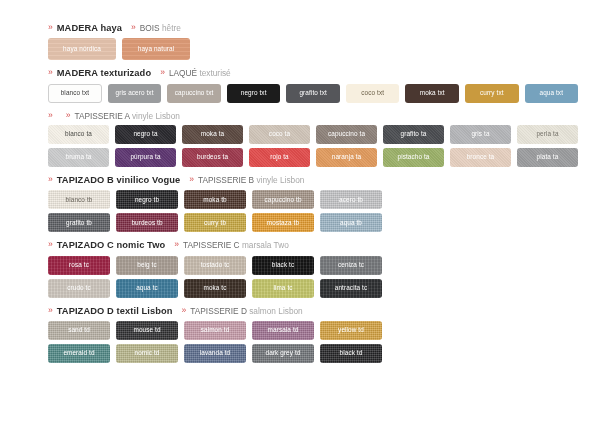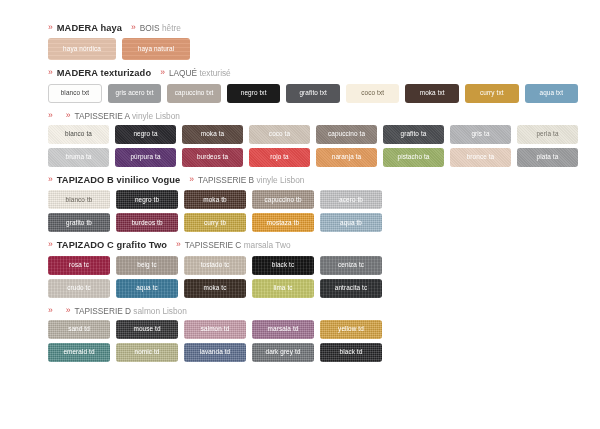--- a/index.html
+++ b/index.html
@@ -296,21 +296,21 @@
           </div>
           <div class="swatch tex-weave " style="background: rgb(155, 180, 196);">
             <span class="lbl" style="color: rgb(255, 255, 255);">aqua tb</span>
           </div>
         </div>
       </div>
     </div>
     <div class="section">
       <div class="section-header">
         <span class="bullet">»</span>
-        <span class="title-es"><span>TAPIZADO C</span> <span class="light">grafito Two</span></span>
+        <span class="title-es"><span>TAPIZADO C</span> <span class="light">nomic Two</span></span>
         <span class="bullet second">»</span>
         <span class="title-fr"><span>TAPISSERIE C</span> <span class="grey">marsala Two</span></span>
       </div>
       <div class="rows">
         <div class="row">
           <div class="swatch tex-grain " style="background: rgb(158, 37, 70);">
             <span class="lbl" style="color: rgb(255, 255, 255);">rosa tc</span>
           </div>
           <div class="swatch tex-grain " style="background: rgb(170, 159, 149);">
             <span class="lbl" style="color: rgb(255, 255, 255);">beig tc</span>
@@ -340,20 +340,21 @@
           </div>
           <div class="swatch tex-grain " style="background: rgb(48, 50, 52);">
             <span class="lbl" style="color: rgb(255, 255, 255);">antracita tc</span>
           </div>
         </div>
       </div>
     </div>
     <div class="section">
       <div class="section-header">
         <span class="bullet">»</span>
+        <span class="title-es"><span>TAPIZADO D</span> <span class="light">textil Lisbon</span></span>
         <span class="bullet second">»</span>
         <span class="title-fr"><span>TAPISSERIE D</span> <span class="grey">salmon Lisbon</span></span>
       </div>
       <div class="rows">
         <div class="row">
           <div class="swatch tex-weave " style="background: rgb(183, 176, 164);">
             <span class="lbl" style="color: rgb(255, 255, 255);">sand td</span>
           </div>
           <div class="swatch tex-weave " style="background: rgb(46, 46, 48);">
             <span class="lbl" style="color: rgb(255, 255, 255);">mouse td</span>

